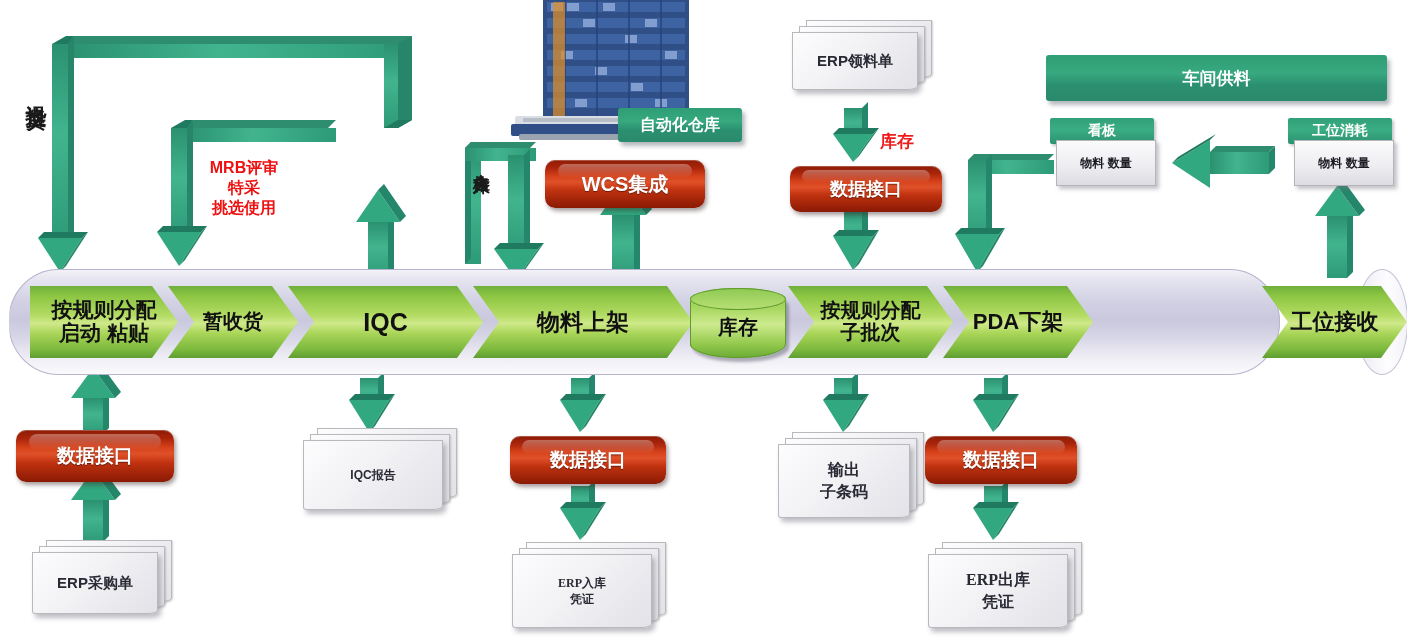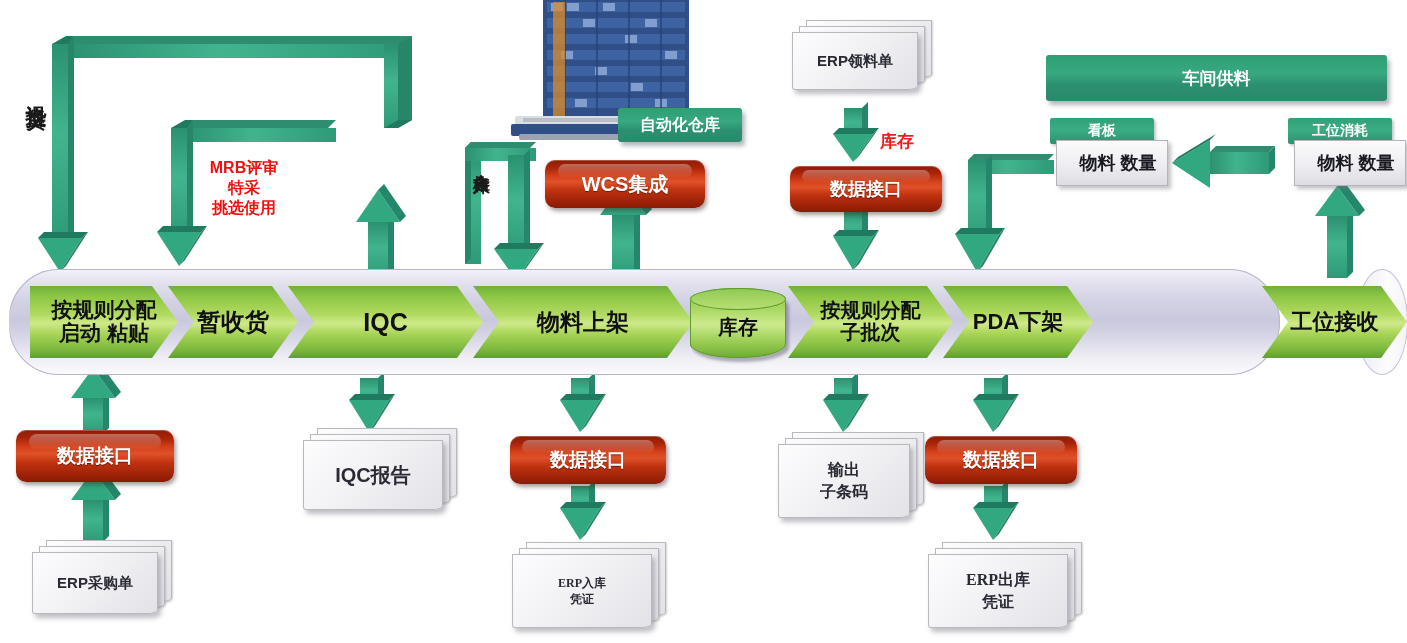--- a/index.html
+++ b/index.html
@@ -108,23 +108,22 @@
     background:linear-gradient(to bottom,#31a078 0%,#3aad83 45%,#2c9372 100%);
     color:#fff;font-weight:bold;font-size:14px;
     display:flex;align-items:center;justify-content:center;border-radius:2px;
     box-shadow:2px 2px 3px rgba(110,110,125,.4);
   }
   .card .body{
     position:absolute;left:6px;top:22px;width:calc(100% - 6px);height:44px;
     background:linear-gradient(to bottom,#fbfbfc 0%,#eeeef2 55%,#dcdce2 100%);
     border:1px solid #b4b4bb;
     display:flex;align-items:center;justify-content:center;
-    color:#1a1a22;font-weight:bold;font-size:18px;
+    color:#1a1a22;font-weight:bold;font-size:12px;
     box-shadow:3px 3px 4px rgba(120,120,132,.45);
-    padding-left:12px;
   }
 
   
   .diamond{position:absolute;}
   .diamond .rot{
     position:absolute;left:0;top:0;width:100%;height:100%;
     transform:rotate(45deg);
     background:linear-gradient(135deg,#fdfdfe 0%,#f0f0f3 40%,#dededf 72%,#c8c8cb 100%);
     border:1px solid #b5b5bb;
     box-shadow:3px 4px 4px rgba(120,120,132,.4);
@@ -380,21 +379,21 @@
   <div class="pipe"></div>
   <div class="pipe-capL"></div>
   <div class="pipe-cap"></div>
 
   <div class="chev first" style="left:30px;top:286px;width:148px;font-size:21px;">
     <div>
       <span>按规则分配</span>
       <span>启动 粘贴</span>
     </div>
   </div>
-  <div class="chev" style="left:168px;top:286px;width:130px;font-size:24px;">
+  <div class="chev" style="left:168px;top:286px;width:130px;font-size:20px;">
     <span>暂收货</span>
   </div>
   <div class="chev" style="left:288px;top:286px;width:195px;font-size:25px;">
     <span>IQC</span>
   </div>
   <div class="chev" style="left:473px;top:286px;width:220px;font-size:23px;">
     <span>物料上架</span>
   </div>
 
   <div class="dbcyl" style="left:690px;top:288px;">
@@ -471,21 +470,21 @@
     <div class="sheet s2" style="width:124px;height:60px;"></div>
     <div class="sheet s3" style="width:124px;height:60px;">
       <span class="txt" style="font-size:15px;">ERP采购单</span>
     </div>
   </div>
 
   <div class="docstack" style="left:303px;top:428px;width:160px;height:90px;">
     <div class="sheet s1" style="width:138px;height:68px;"></div>
     <div class="sheet s2" style="width:138px;height:68px;"></div>
     <div class="sheet s3" style="width:138px;height:68px;">
-      <span class="txt" style="font-size:20px;">IQC报告</span>
+      <span class="txt" style="font-size:12px;">IQC报告</span>
     </div>
   </div>
 
   <div class="redbox" style="left:510px;top:436px;width:156px;height:48px;font-size:19px;">
     <span>数据接口</span>
   </div>
 
   <div class="docstack" style="left:512px;top:542px;width:160px;height:96px;">
     <div class="sheet s1" style="width:138px;height:72px;"></div>
     <div class="sheet s2" style="width:138px;height:72px;"></div>

